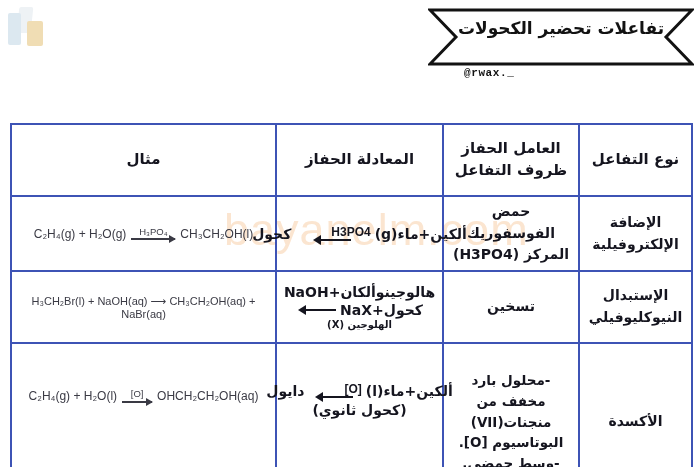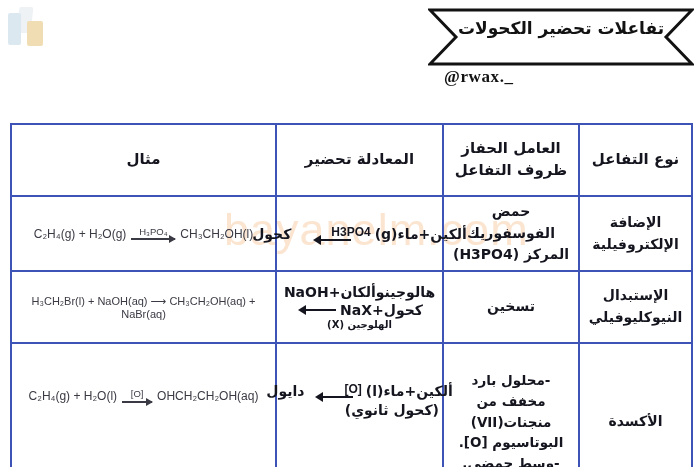--- a/index.html
+++ b/index.html
@@ -22,21 +22,21 @@
   .logo-icon .b3 { position: absolute; left: 21px; top: 14px; width: 16px; height: 25px; background: #f0ddb4; border-radius: 2px; }
   
   .banner { position: absolute; left: 428px; top: 8px; width: 266px; height: 58px; }
   .banner svg { position: absolute; inset: 0; }
   .banner-title {
     position: absolute; inset: 0;
     display: flex; align-items: center; justify-content: center;
     direction: rtl; font-size: 17px; font-weight: 700; color: #121212;
     padding-bottom: 18px;
   }
-  .handle { position: absolute; left: 444px; top: 67px; font-size: 17px; font-weight: 700; color: #121212; letter-spacing: 0.6px; font-family: Liberation Serif, serif; }
+  .handle { position: absolute; left: 464px; top: 67px; font-size: 11px; font-weight: 700; color: #121212; letter-spacing: 0.6px; font-family: Liberation Mono, monospace; }
   
   .center-mark {
     position: absolute; left: 224px; top: 204px; z-index: 0;
     font-size: 45px; font-weight: 400; color: #fbe5d0;
     font-family: "Liberation Sans", sans-serif; letter-spacing: 1px;
   }
   
   table { position: absolute; left: 10px; top: 123px; width: 681px; z-index: 1; border-collapse: collapse; table-layout: fixed; background: transparent; }
   td { border: 2.4px solid #3d53b5; text-align: center; vertical-align: middle; padding: 3px; background: transparent; }
   .ar-cell { direction: rtl; white-space: pre-line; font-size: 14px; font-weight: 600; line-height: 1.55; color: #15151f; }
@@ -82,21 +82,21 @@
 <table>
   <colgroup>
     <col style="width:265px">
       <col style="width:167px">
       <col style="width:136px">
       <col style="width:113px">
   </colgroup>
   <tbody>
       <tr style="height:72px;">
     <td class="ar-cell hdr">مثال</td>
-    <td class="ar-cell hdr">المعادلة تحضير</td>
+    <td class="ar-cell hdr">المعادلة الحفاز</td>
     <td class="ar-cell hdr">العامل الحفاز
 ظروف التفاعل</td>
     <td class="ar-cell hdr">نوع التفاعل</td>
   </tr>
 
   <tr style="height:75px;">
     <td class="ex-cell">
       <div class="eq-row">
         <span>C₂H₄(g) + H₂O(g)</span>
         <span class="arr-r">
@@ -146,21 +146,21 @@
       <div class="eq-row" style="position:relative; top:-26px;">
         <span>C₂H₄(g) + H₂O(l)</span>
         <span class="arr-r">
           <span class="albl">[O]</span>
           <span class="shaft" style="width:30px;"></span>
         </span>
         <span>OHCH₂CH₂OH(aq)</span>
       </div>
     </td>
     <td>
-      <div style="position:relative; top:-22px;text-align:right;">
+      <div style="position:relative; top:-22px;">
         <div class="eq-row">
           <span class="eq-ar-txt">دايول</span>
           <span class="arr-l">
             <span class="albl">[O]</span>
             <span class="shaft"></span>
           </span>
           <span class="eq-ar-txt" dir="rtl">ألكين+ماء(l)</span>
         </div>
         <div class="eq-ar-txt" dir="rtl" style="margin-top:3px;">(كحول ثانوي)</div>
       </div>

